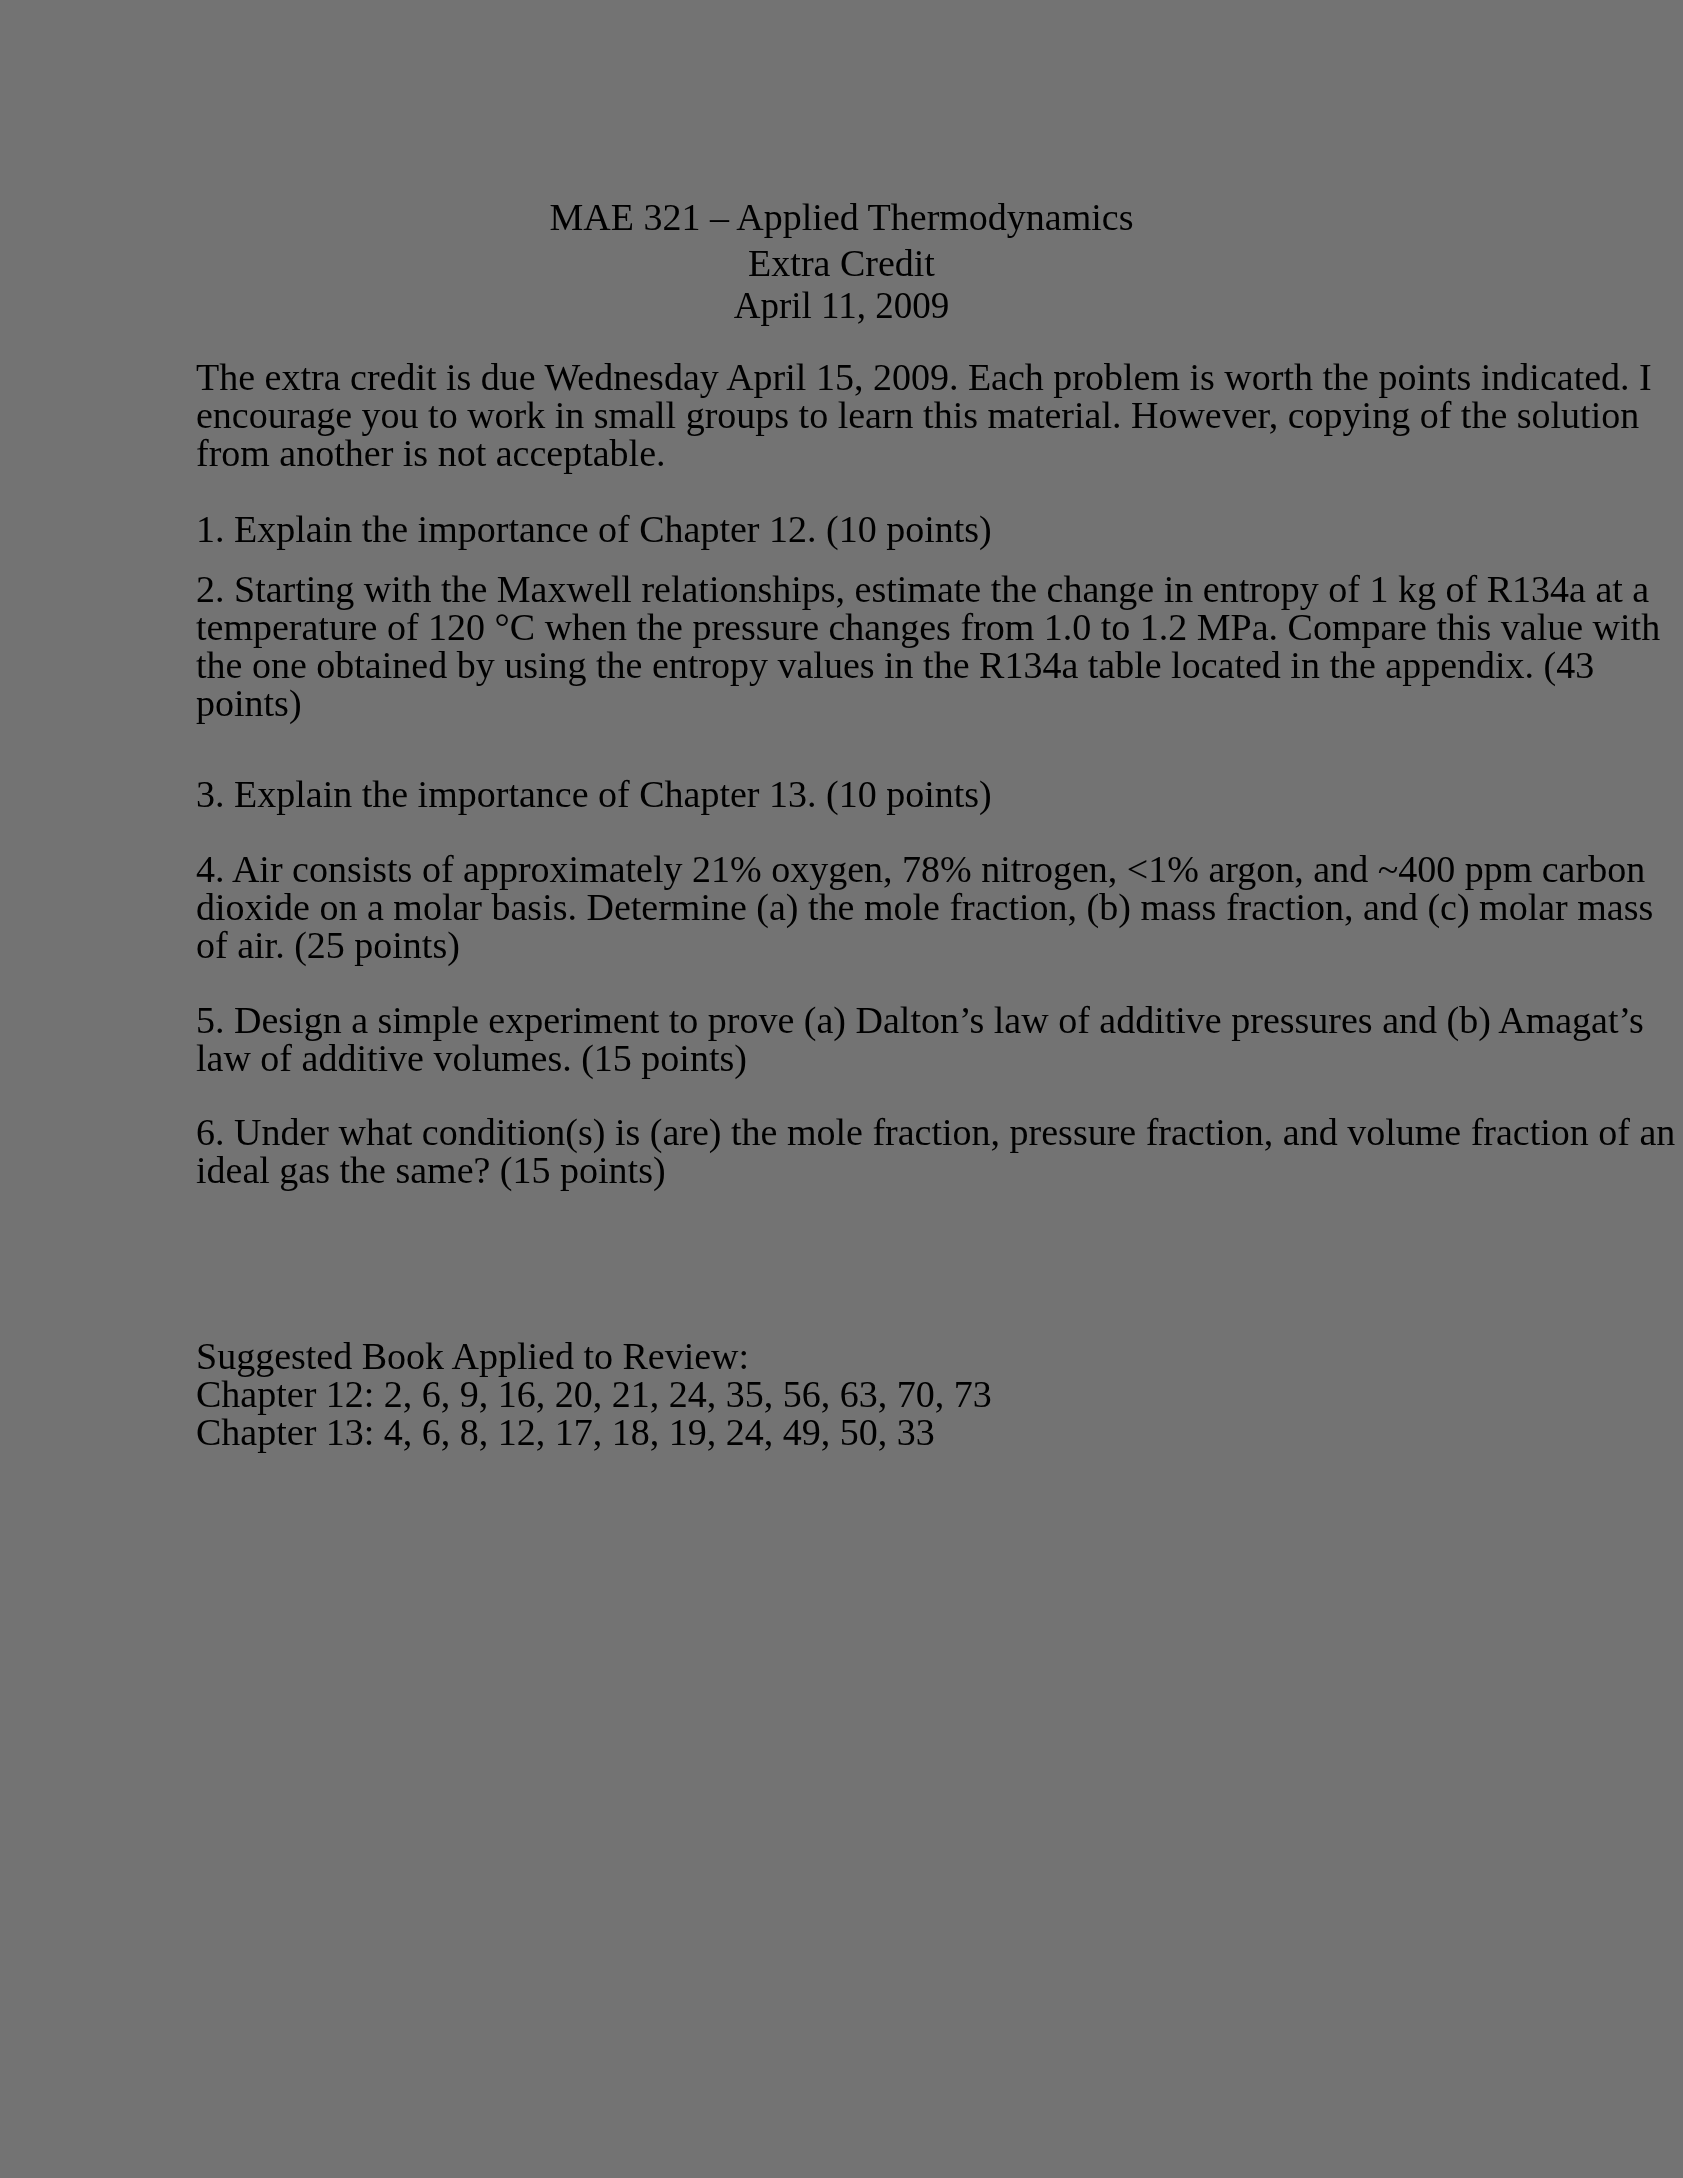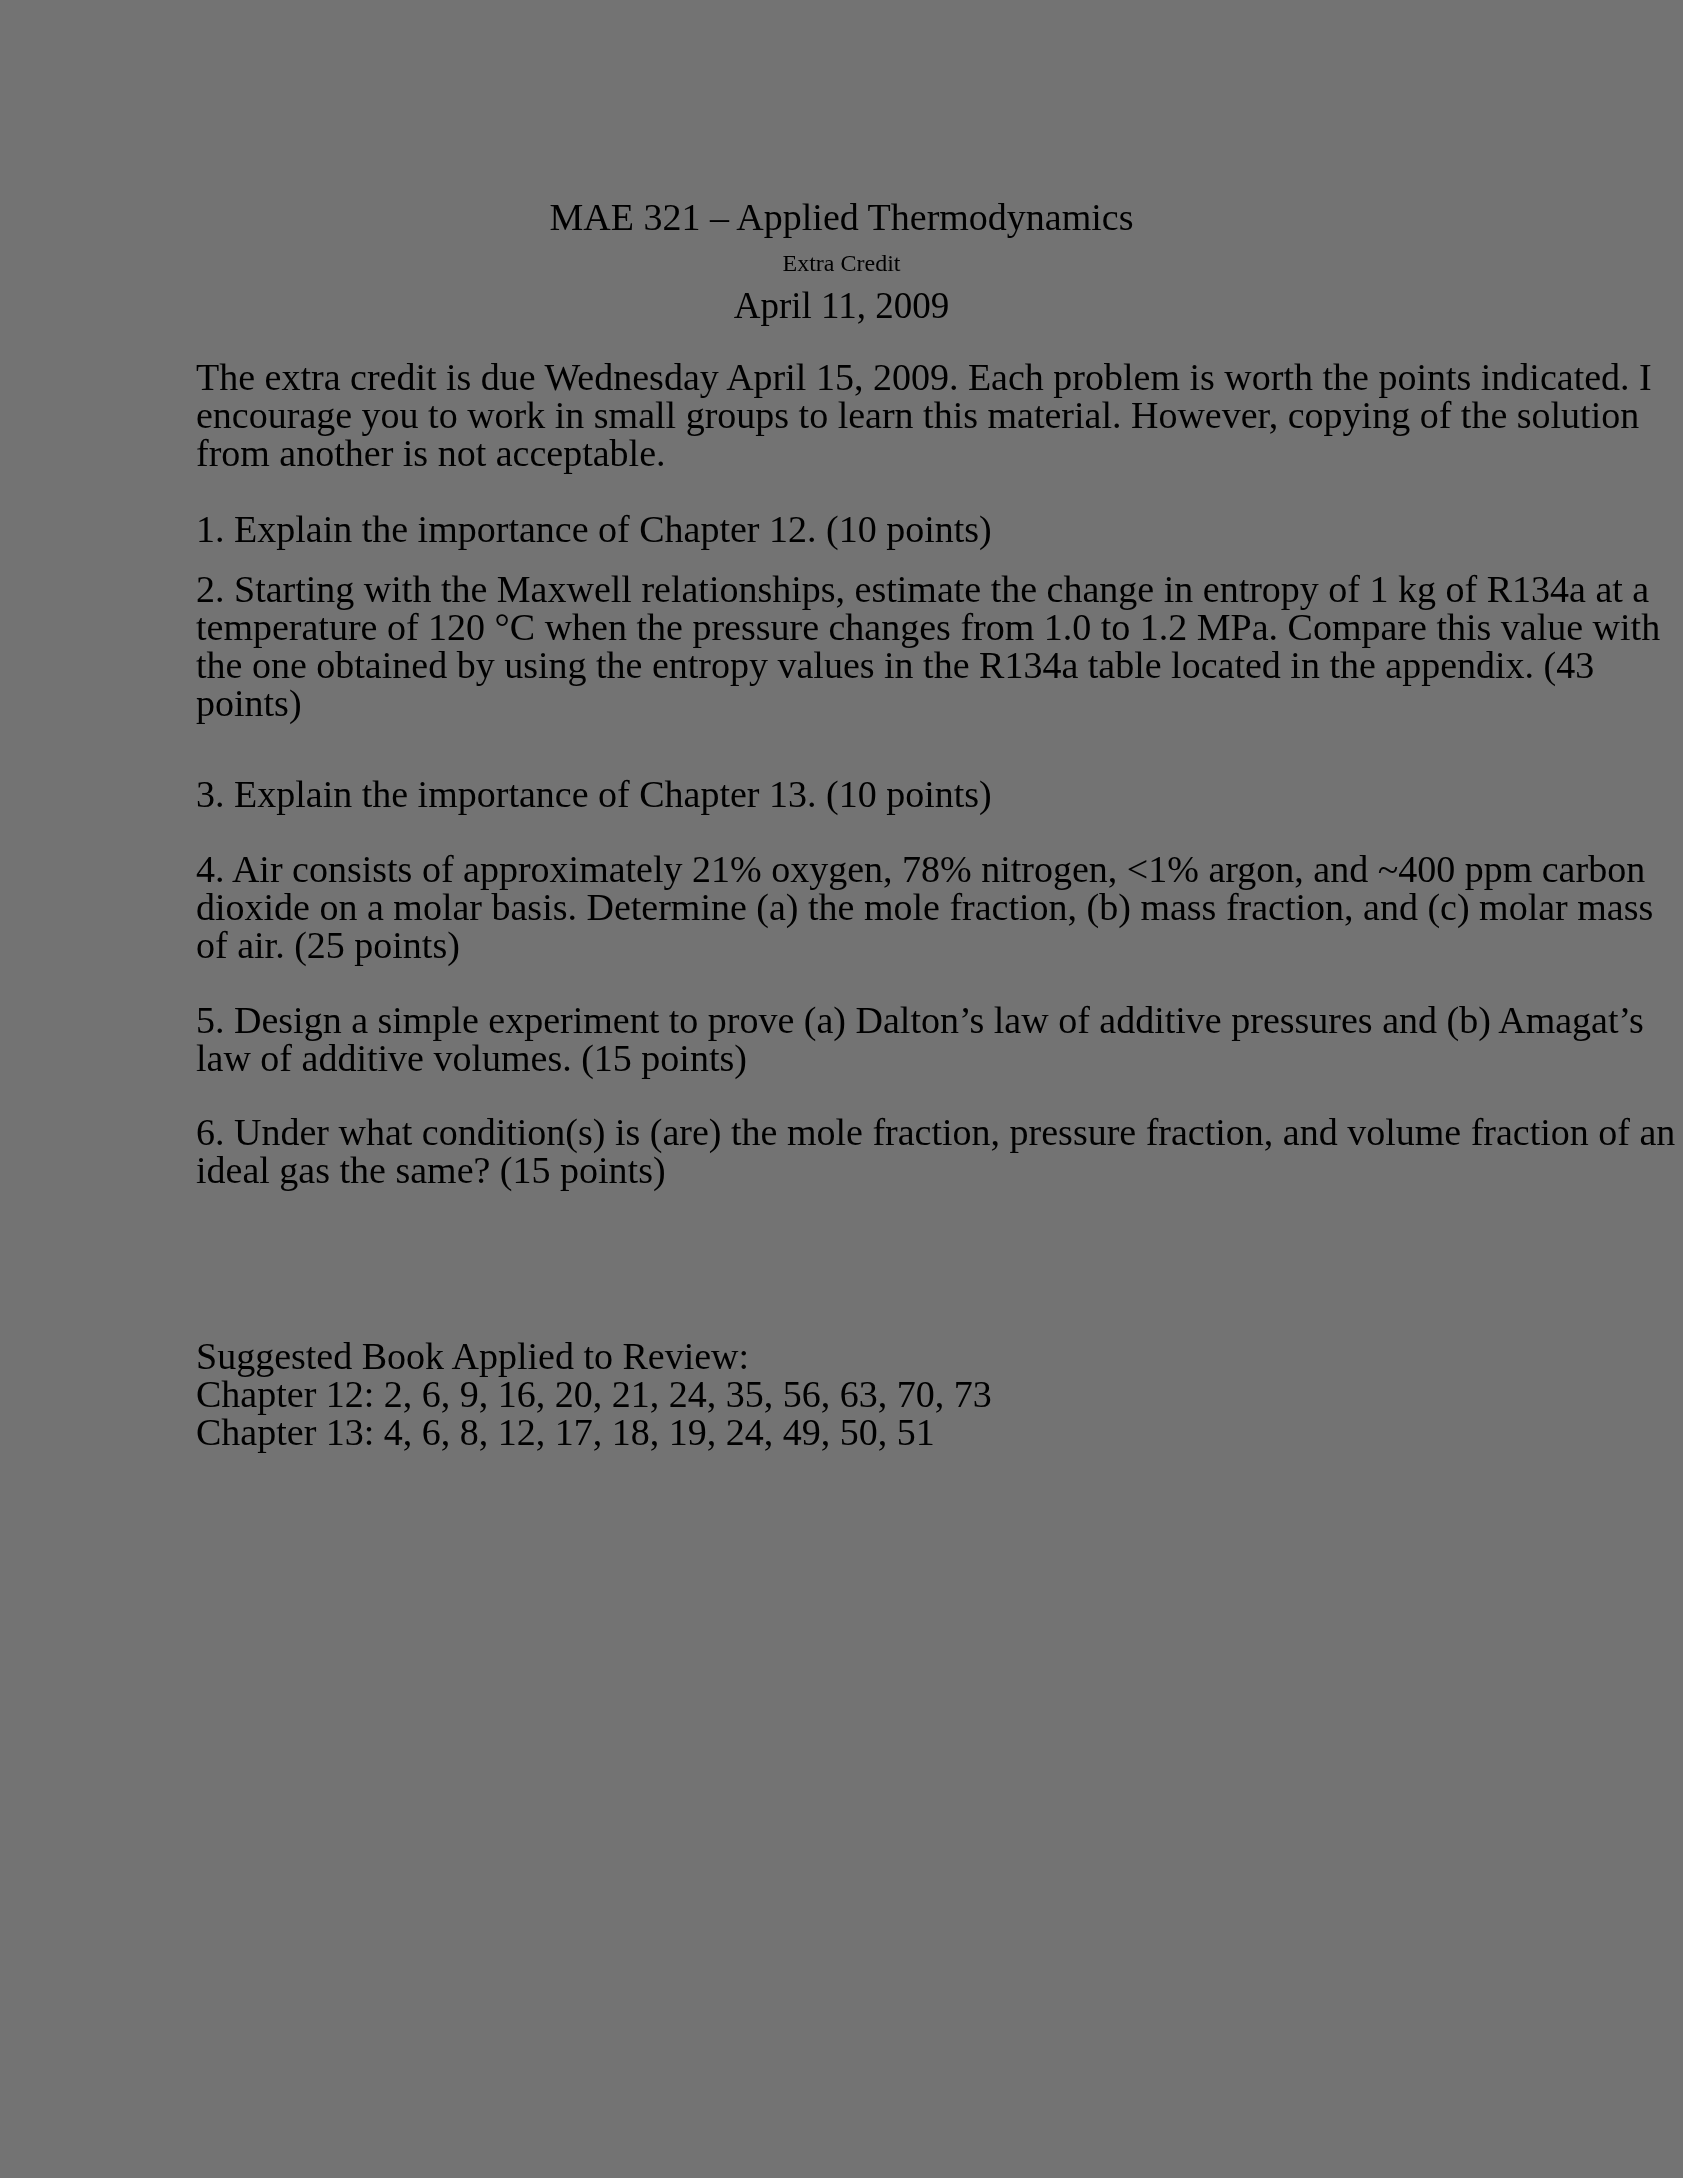--- a/index.html
+++ b/index.html
@@ -2,21 +2,21 @@
 <html><head>
 <meta charset="utf-8">
 <style>
   html, body { margin: 0; padding: 0; background: #ffffff; }
   body { width: 1683px; height: 2178px; position: relative; overflow: hidden;
          font-family: "Liberation Serif", serif; color: #000; }
   .page { position: absolute; left: 0; top: 0; width: 1683px; height: 2178px; background: #737373; }
   .header { position: absolute; left: 0; width: 1683px; top: 194px; text-align: center; }
   .header .line { display: block; }
   .title { font-size: 38px; line-height: 46px; }
-  .subtitle { font-size: 24px; line-height: 46px; }
+  .subtitle { font-size: 38px; line-height: 46px; }
   .date { font-size: 37px; line-height: 40px; }
   .block { position: absolute; left: 196px; width: 1287px; }
   .line { display: block; white-space: nowrap; }
   .txt { font-size: 38px; line-height: 38px; }
 </style>
 </head>
 <body>
 
 <div class="page">
 
@@ -59,17 +59,17 @@
   </div>
 
   <div class="block" style="top:1113px;">
     <span class="line txt">6. Under what condition(s) is (are) the mole fraction, pressure fraction, and volume fraction of an</span>
     <span class="line txt">ideal gas the same? (15 points)</span>
   </div>
 
   <div class="block" style="top:1337px;">
     <span class="line txt">Suggested Book Applied to Review:</span>
     <span class="line txt">Chapter 12: 2, 6, 9, 16, 20, 21, 24, 35, 56, 63, 70, 73</span>
-    <span class="line txt">Chapter 13: 4, 6, 8, 12, 17, 18, 19, 24, 49, 50, 51</span>
+    <span class="line txt">Chapter 13: 4, 6, 8, 12, 17, 18, 19, 24, 49, 50, 33</span>
   </div>
 
 </div>
 
 
 </body></html>

